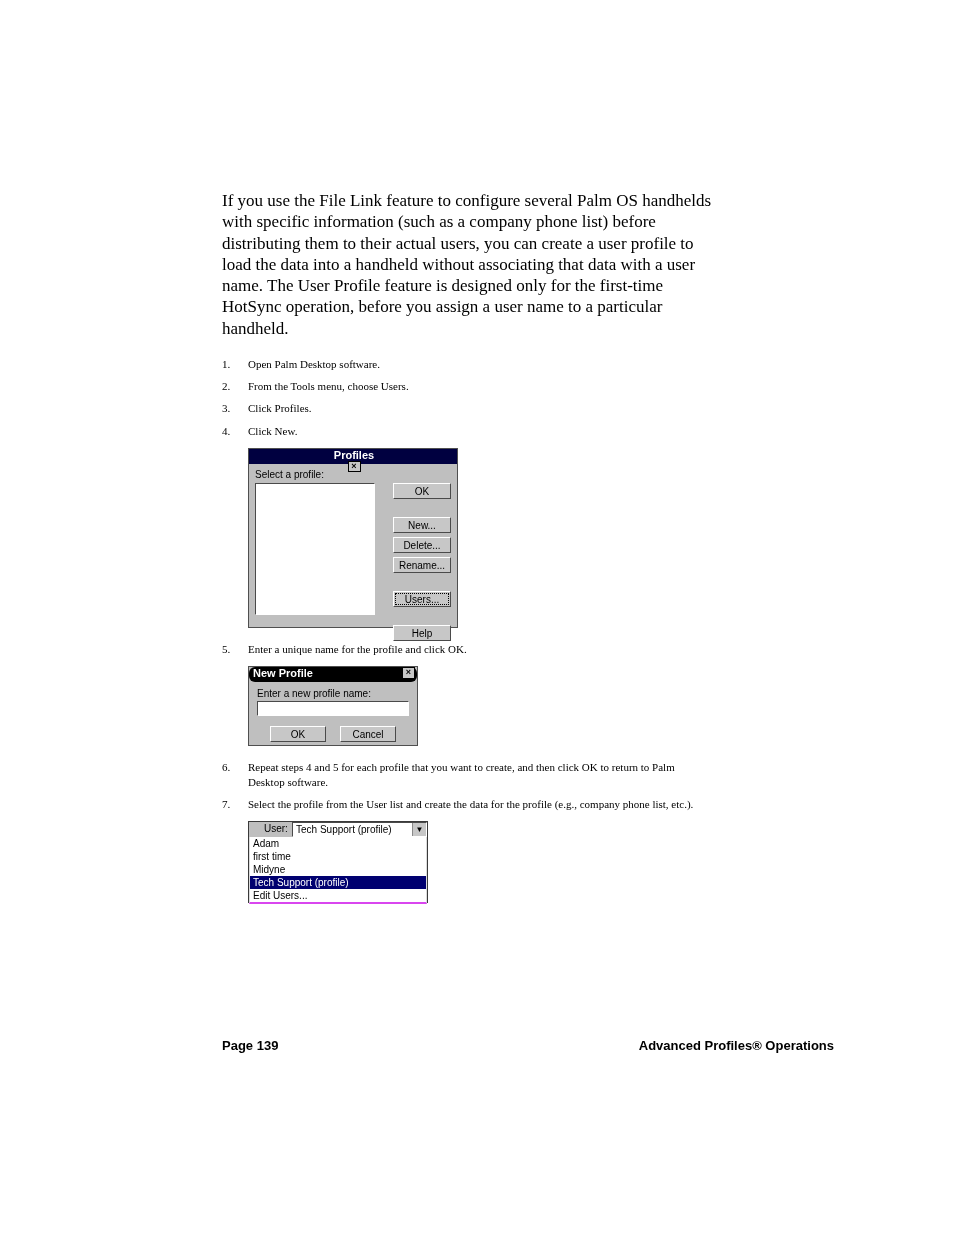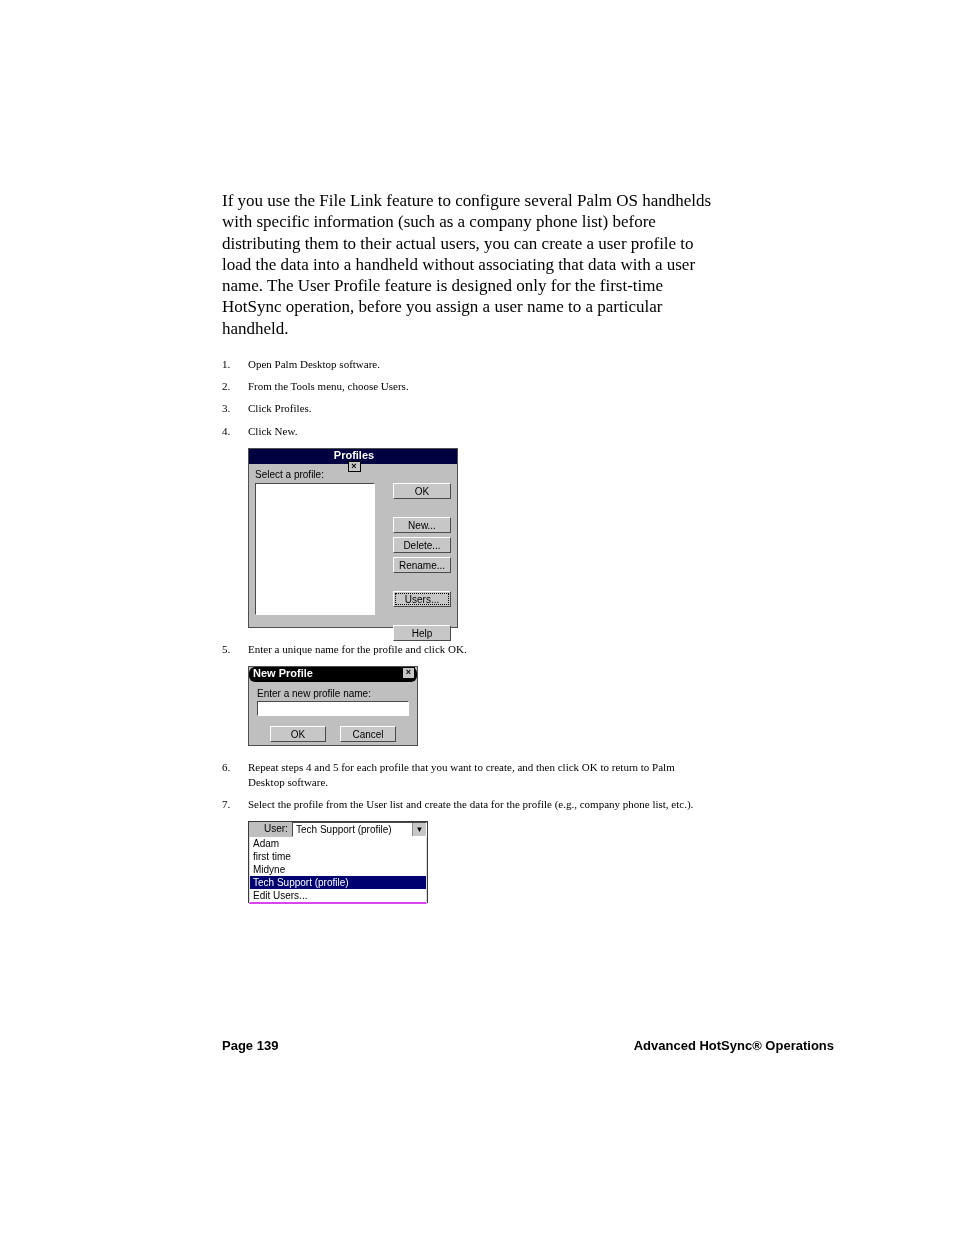--- a/index.html
+++ b/index.html
@@ -282,14 +282,14 @@
       <div class="optrow">
           <div class="iconcell"></div>
           <div class="opt border-b">Edit Users...</div>
         </div>
     </div>
   </div>
 </div>
 
 <div class="footer">
   <span>Page 139</span>
-  <span>Advanced HotSync® Operations</span>
+  <span>Advanced Profiles® Operations</span>
 </div>
 
 </body></html>

